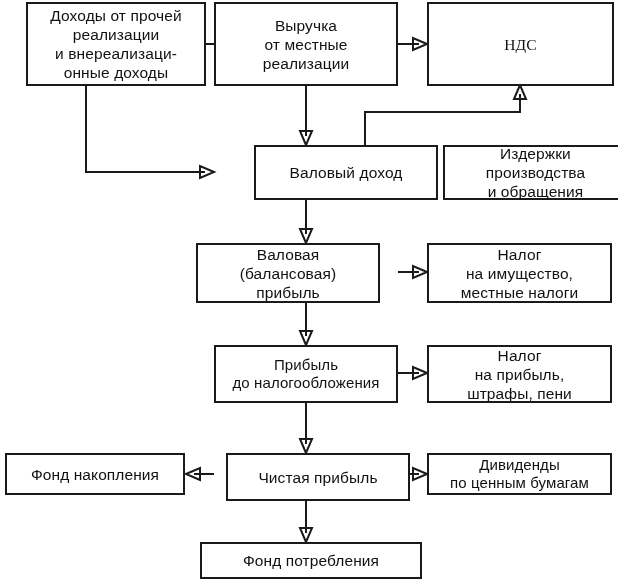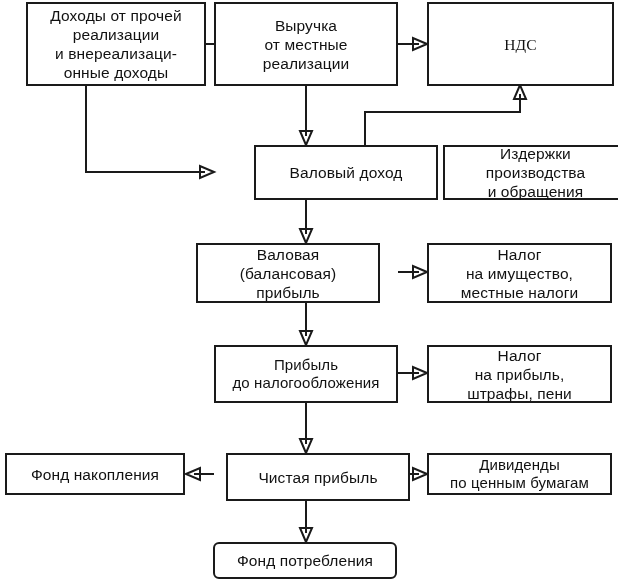--- a/index.html
+++ b/index.html
@@ -164,15 +164,15 @@
 на прибыль,
 штрафы, пени</div>
 
   <div class="node" style="left:5px;   top:453px; width:180px; height:42px;">Фонд накопления</div>
 
   <div class="node" style="left:214px; top:453px; width:184px; height:48px;margin-left:12px;">Чистая прибыль</div>
 
   <div class="node small" style="left:427px; top:453px; width:185px; height:42px;text-align:center;">Дивиденды
 по ценным бумагам</div>
 
-  <div class="node" style="left:213px; top:542px; width:184px; height:37px;border-radius:6px;">Фонд потребления</div>
+  <div class="node" style="left:200px; top:542px; width:222px; height:37px;">Фонд потребления</div>
 
 </div>
 
 </body></html>

